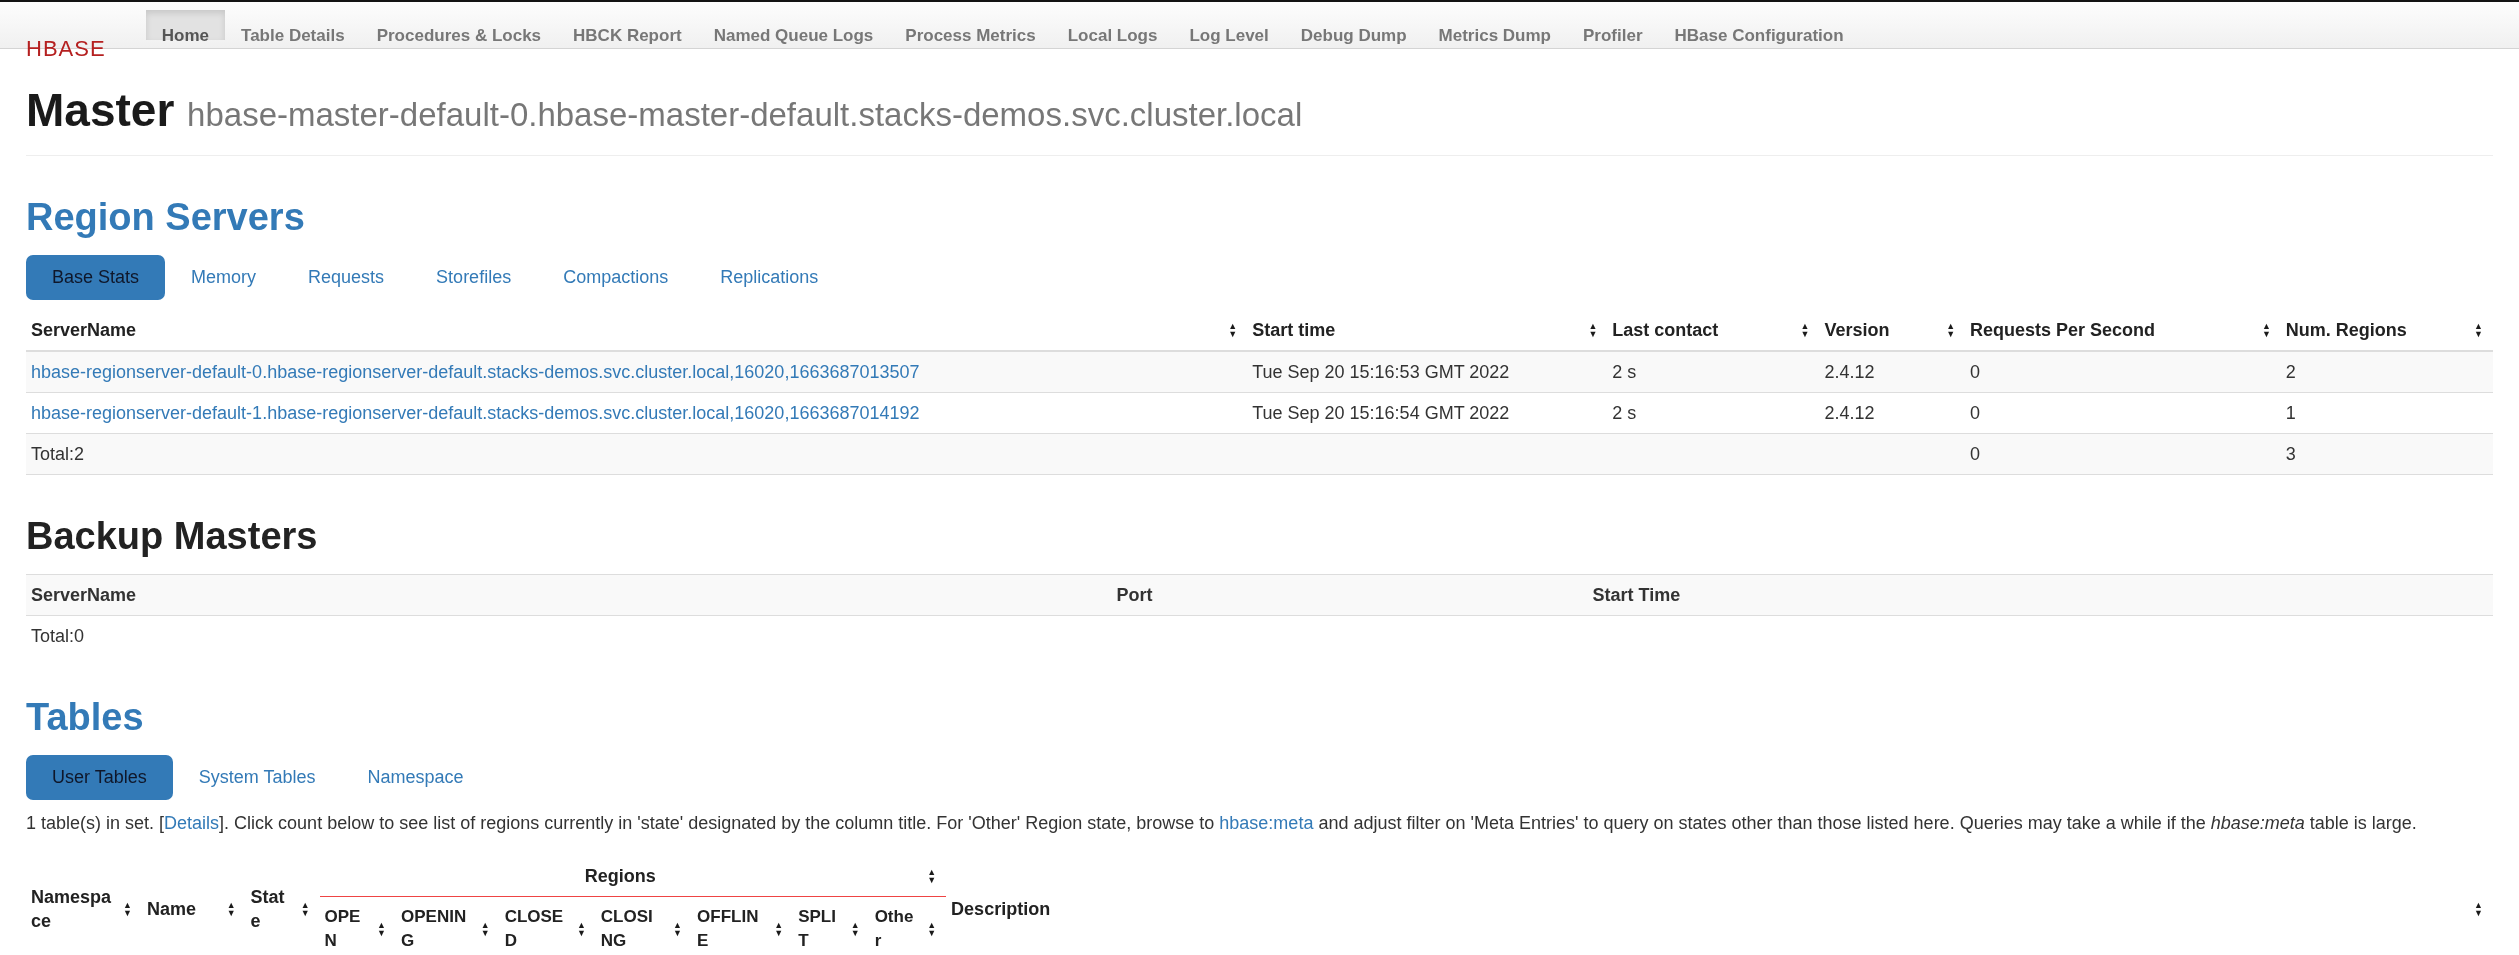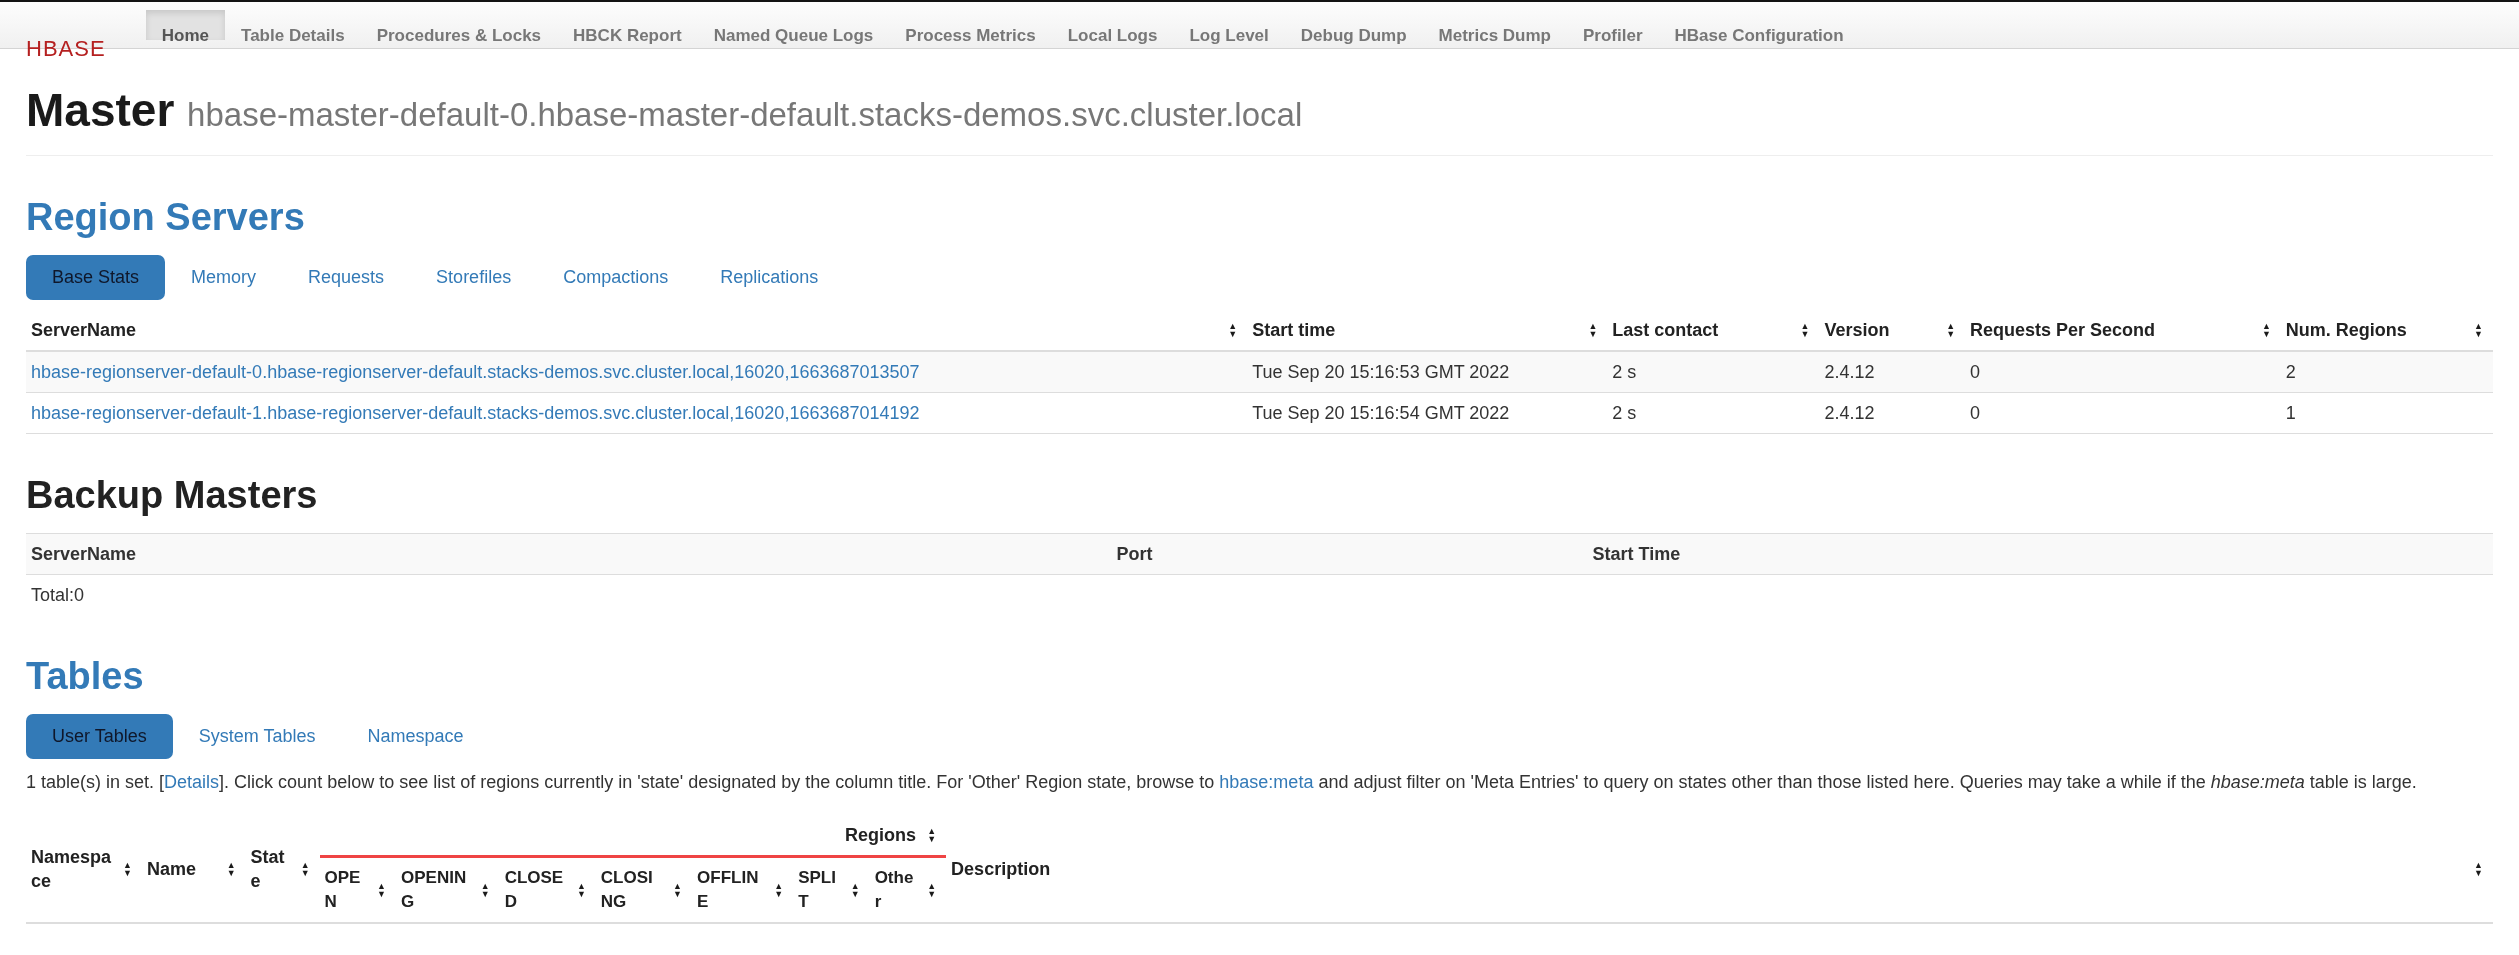--- a/index.html
+++ b/index.html
@@ -74,21 +74,21 @@
   .rs-table tbody tr:nth-child(odd) { background:#f9f9f9; }
   .rs-table tbody tr:last-child td { border-bottom:1px solid #ddd; }
 
   .bm-table { margin-top:10px; }
   .bm-table tr.hdr { background:#f9f9f9; }
   .bm-table tr.hdr th { border-top:1px solid #ddd; border-bottom:1px solid #ddd; }
 
   .ut-table thead tr.sub th { border-bottom:2px solid #ddd; font-size:17px; }
   .ut-table thead th.mid { vertical-align:middle; border-bottom:2px solid #ddd; }
   .ut-table thead th.group {
-    text-align:right; border-bottom:3px solid #ef4444; vertical-align:middle;
+    text-align:center; border-bottom:1px solid #ef4444; vertical-align:middle;
   }
 
   .sorter {
     position:absolute; right:10px; top:50%; transform:translateY(-50%);
     display:flex; flex-direction:column; align-items:center;
     color:#1a1a1a; cursor:pointer;
   }
   .sorter::before { content:"▲"; font-size:9px; line-height:8px; }
   .sorter::after  { content:"▼"; font-size:9px; line-height:8px; }
 
@@ -169,20 +169,28 @@
           <td>2</td>
         </tr>
         <tr>
           <td><a class="lnk">hbase-regionserver-default-1.hbase-regionserver-default.stacks-demos.svc.cluster.local,16020,1663687014192</a></td>
           <td>Tue Sep 20 15:16:54 GMT 2022</td>
           <td>2 s</td>
           <td>2.4.12</td>
           <td>0</td>
           <td>1</td>
         </tr>
+        <tr>
+          <td>Total:2</td>
+          <td></td>
+            <td></td>
+            <td></td>
+          <td>0</td>
+          <td>3</td>
+        </tr>
       </tbody>
     </table>
   </section>
 
   <section>
     <h2>Backup Masters</h2>
     <table class="bm-table">
       <colgroup>
         <col style="width:44%">
           <col style="width:19.3%">

